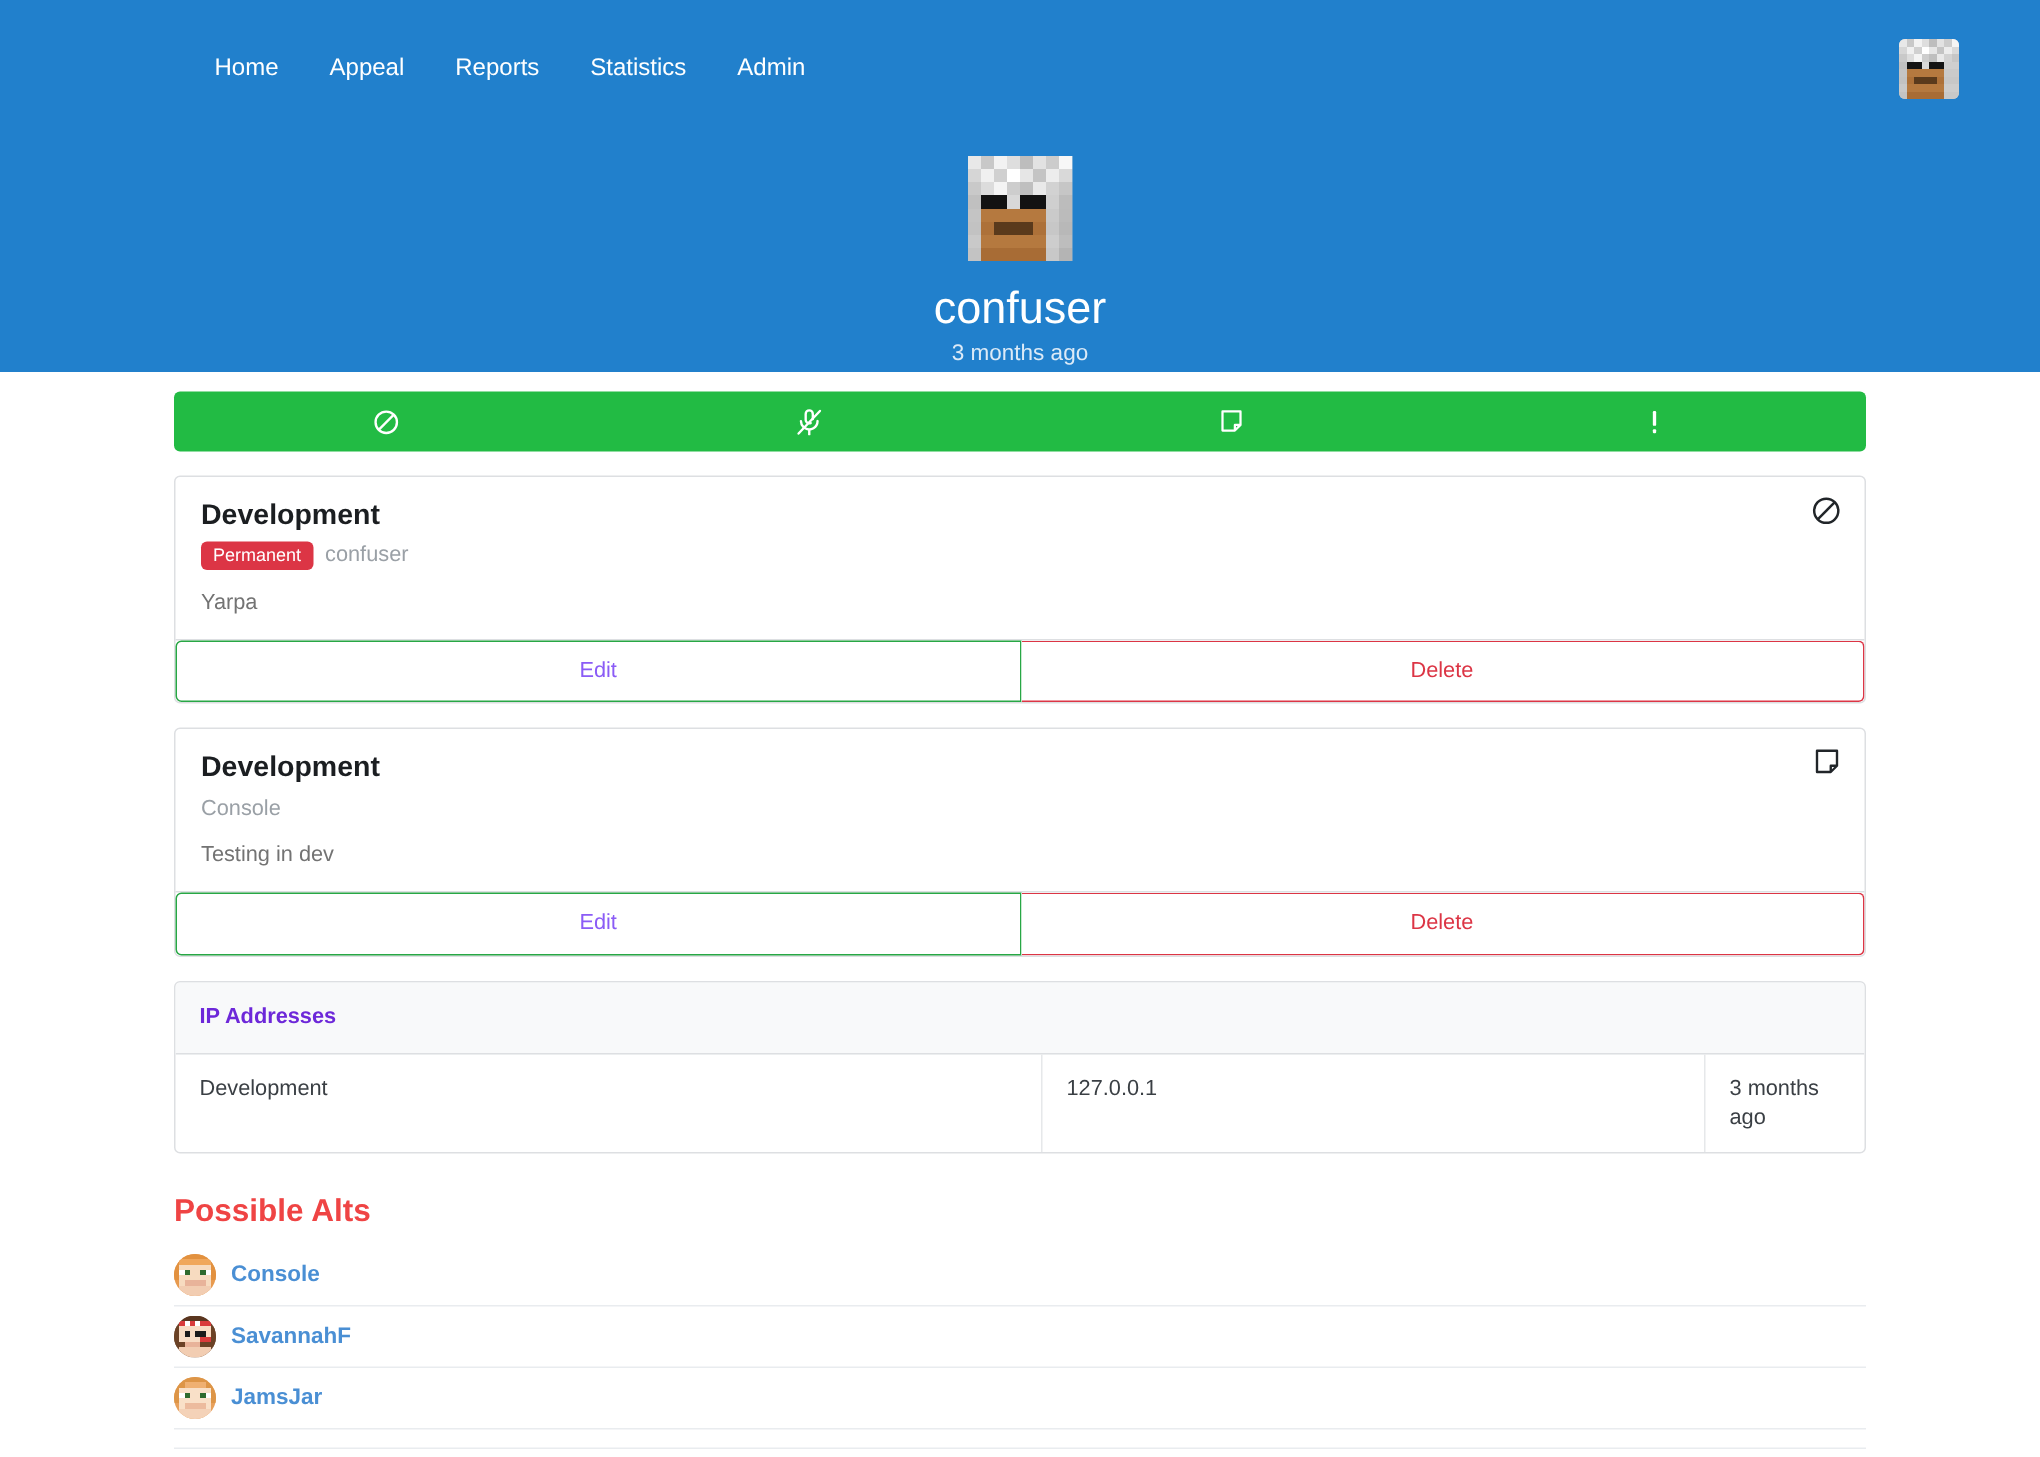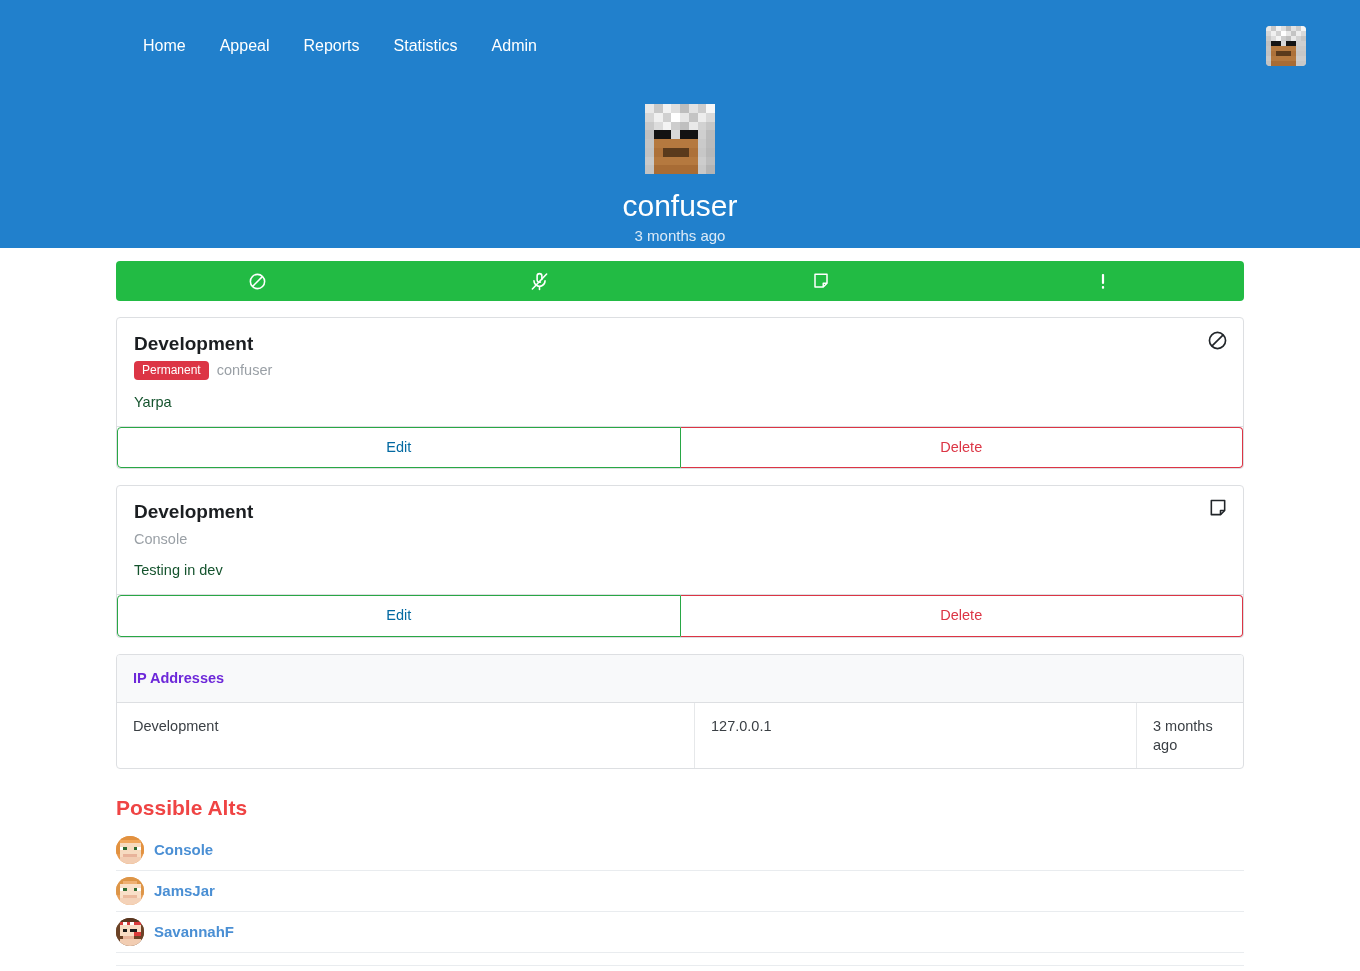--- a/index.html
+++ b/index.html
@@ -138,21 +138,21 @@
     padding: 3px 8px 4px;
     line-height: 1;
   }
   .card-author {
     color: #9aa0a6;
     font-size: 14.5px;
   }
   .card-reason {
     margin-top: 12px;
     font-size: 14.5px;
-    color: #14532d;
+    color: #737373;
     line-height: 1.3;
   }
   .card-type-icon {
     position: absolute;
     top: 12px;
     right: 15px;
   }
   .card-actions {
     display: flex;
     border-top: 1px solid #dddfe2;
@@ -161,21 +161,21 @@
   .btn-outline {
     flex: 1 1 0;
     text-align: center;
     font-size: 14.5px;
     padding: 10px 0 11px;
     background: #ffffff;
     cursor: pointer;
     line-height: 1.3;
   }
   .btn-edit {
-    color: #0369a1;
+    color: #8b5cf6;
     border: 1px solid #28a745;
     border-radius: 4px 0 0 4px;
   }
   .btn-delete {
     color: #dc3545;
     border: 1px solid #dc3545;
     border-left: none;
     border-radius: 0 4px 4px 0;
   }
 
@@ -468,58 +468,58 @@
             <rect x="2" y="5" width="4" height="1" fill="#e8b39a"></rect>
             <rect x="1" y="6" width="6" height="2" fill="#f2cdb2"></rect>
           </svg>
         </span>
         <a class="alt-name">Console</a>
       </div>
 
       <div class="alt-row">
         <span class="alt-avatar">
           <svg width="28" height="28" viewBox="0 0 8 8">
-            <rect width="8" height="8" fill="#e8a05a"></rect>
-            <rect x="0" y="0" width="8" height="2" fill="#dd9547"></rect>
-            <rect x="2" y="1" width="4" height="1" fill="#efb072"></rect>
-            <rect x="1" y="2" width="6" height="4" fill="#f9e0c8"></rect>
-            <rect x="0" y="2" width="1" height="3" fill="#dd9547"></rect>
-            <rect x="7" y="2" width="1" height="3" fill="#dd9547"></rect>
-            <rect x="2" y="3" width="1" height="1" fill="#2f6b2f"></rect>
-            <rect x="5" y="3" width="1" height="1" fill="#2f6b2f"></rect>
-            <rect x="1" y="3" width="1" height="1" fill="#ffffff"></rect>
-            <rect x="6" y="3" width="1" height="1" fill="#ffffff"></rect>
-            <rect x="2" y="5" width="4" height="1" fill="#ecbb9e"></rect>
-            <rect x="1" y="6" width="6" height="2" fill="#f4d2b8"></rect>
-          </svg>
-        </span>
-        <a class="alt-name">JamsJar</a>
-      </div>
-
-      <div class="alt-row">
-        <span class="alt-avatar">
-          <svg width="28" height="28" viewBox="0 0 8 8">
             <rect width="8" height="8" fill="#6b4226"></rect>
             <rect x="0" y="0" width="8" height="1" fill="#5a3620"></rect>
             <rect x="1" y="1" width="6" height="1" fill="#d93b3b"></rect>
             <rect x="2" y="1" width="1" height="1" fill="#ffffff"></rect>
             <rect x="4" y="1" width="1" height="1" fill="#ffffff"></rect>
             <rect x="1" y="2" width="6" height="3" fill="#f8dcc4"></rect>
             <rect x="0" y="2" width="1" height="4" fill="#6b4226"></rect>
             <rect x="7" y="2" width="1" height="4" fill="#6b4226"></rect>
             <rect x="4" y="3" width="2" height="1" fill="#1a1a1a"></rect>
             <rect x="2" y="3" width="1" height="1" fill="#1a1a1a"></rect>
             <rect x="5" y="4" width="2" height="1" fill="#d93b3b"></rect>
             <rect x="2" y="5" width="3" height="1" fill="#e8b39a"></rect>
             <rect x="1" y="6" width="6" height="2" fill="#f2cdb2"></rect>
           </svg>
         </span>
         <a class="alt-name">SavannahF</a>
       </div>
 
       <div class="alt-row">
+        <span class="alt-avatar">
+          <svg width="28" height="28" viewBox="0 0 8 8">
+            <rect width="8" height="8" fill="#e8a05a"></rect>
+            <rect x="0" y="0" width="8" height="2" fill="#dd9547"></rect>
+            <rect x="2" y="1" width="4" height="1" fill="#efb072"></rect>
+            <rect x="1" y="2" width="6" height="4" fill="#f9e0c8"></rect>
+            <rect x="0" y="2" width="1" height="3" fill="#dd9547"></rect>
+            <rect x="7" y="2" width="1" height="3" fill="#dd9547"></rect>
+            <rect x="2" y="3" width="1" height="1" fill="#2f6b2f"></rect>
+            <rect x="5" y="3" width="1" height="1" fill="#2f6b2f"></rect>
+            <rect x="1" y="3" width="1" height="1" fill="#ffffff"></rect>
+            <rect x="6" y="3" width="1" height="1" fill="#ffffff"></rect>
+            <rect x="2" y="5" width="4" height="1" fill="#ecbb9e"></rect>
+            <rect x="1" y="6" width="6" height="2" fill="#f4d2b8"></rect>
+          </svg>
+        </span>
+        <a class="alt-name">JamsJar</a>
+      </div>
+
+      <div class="alt-row">
         
         
       </div>
 
     </div>
   </div>
 </div>
 
 </body></html>

